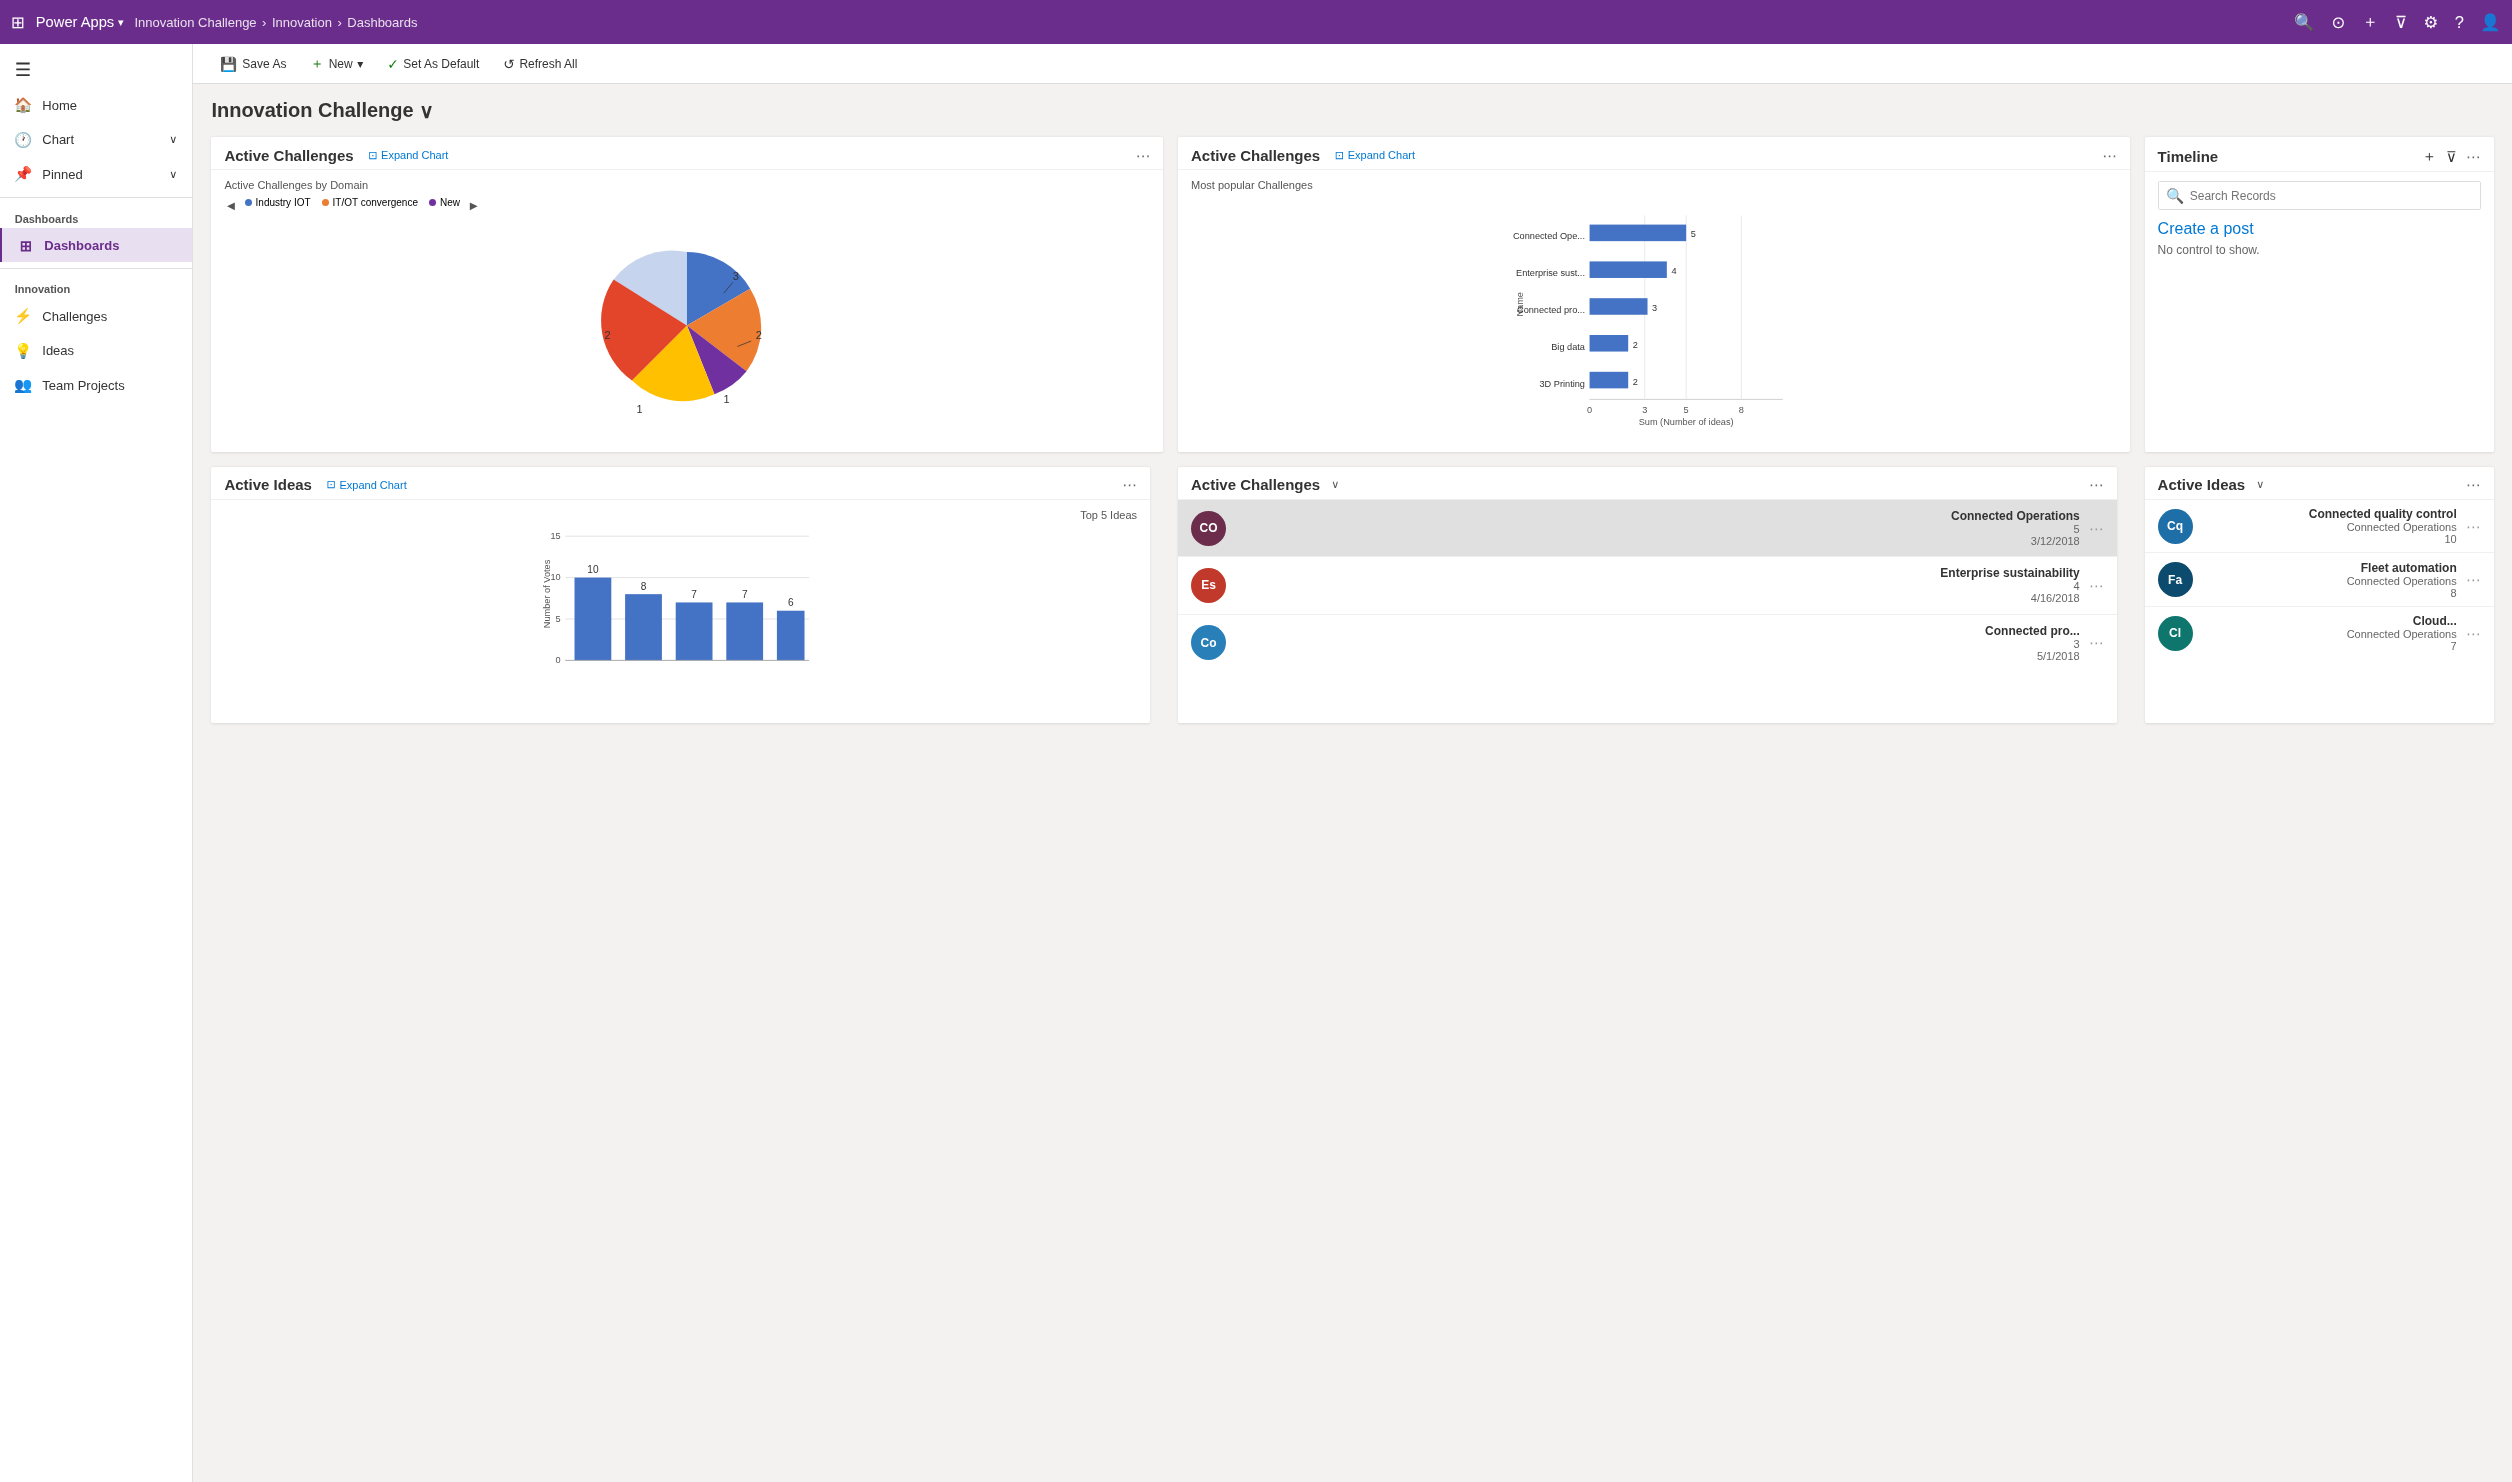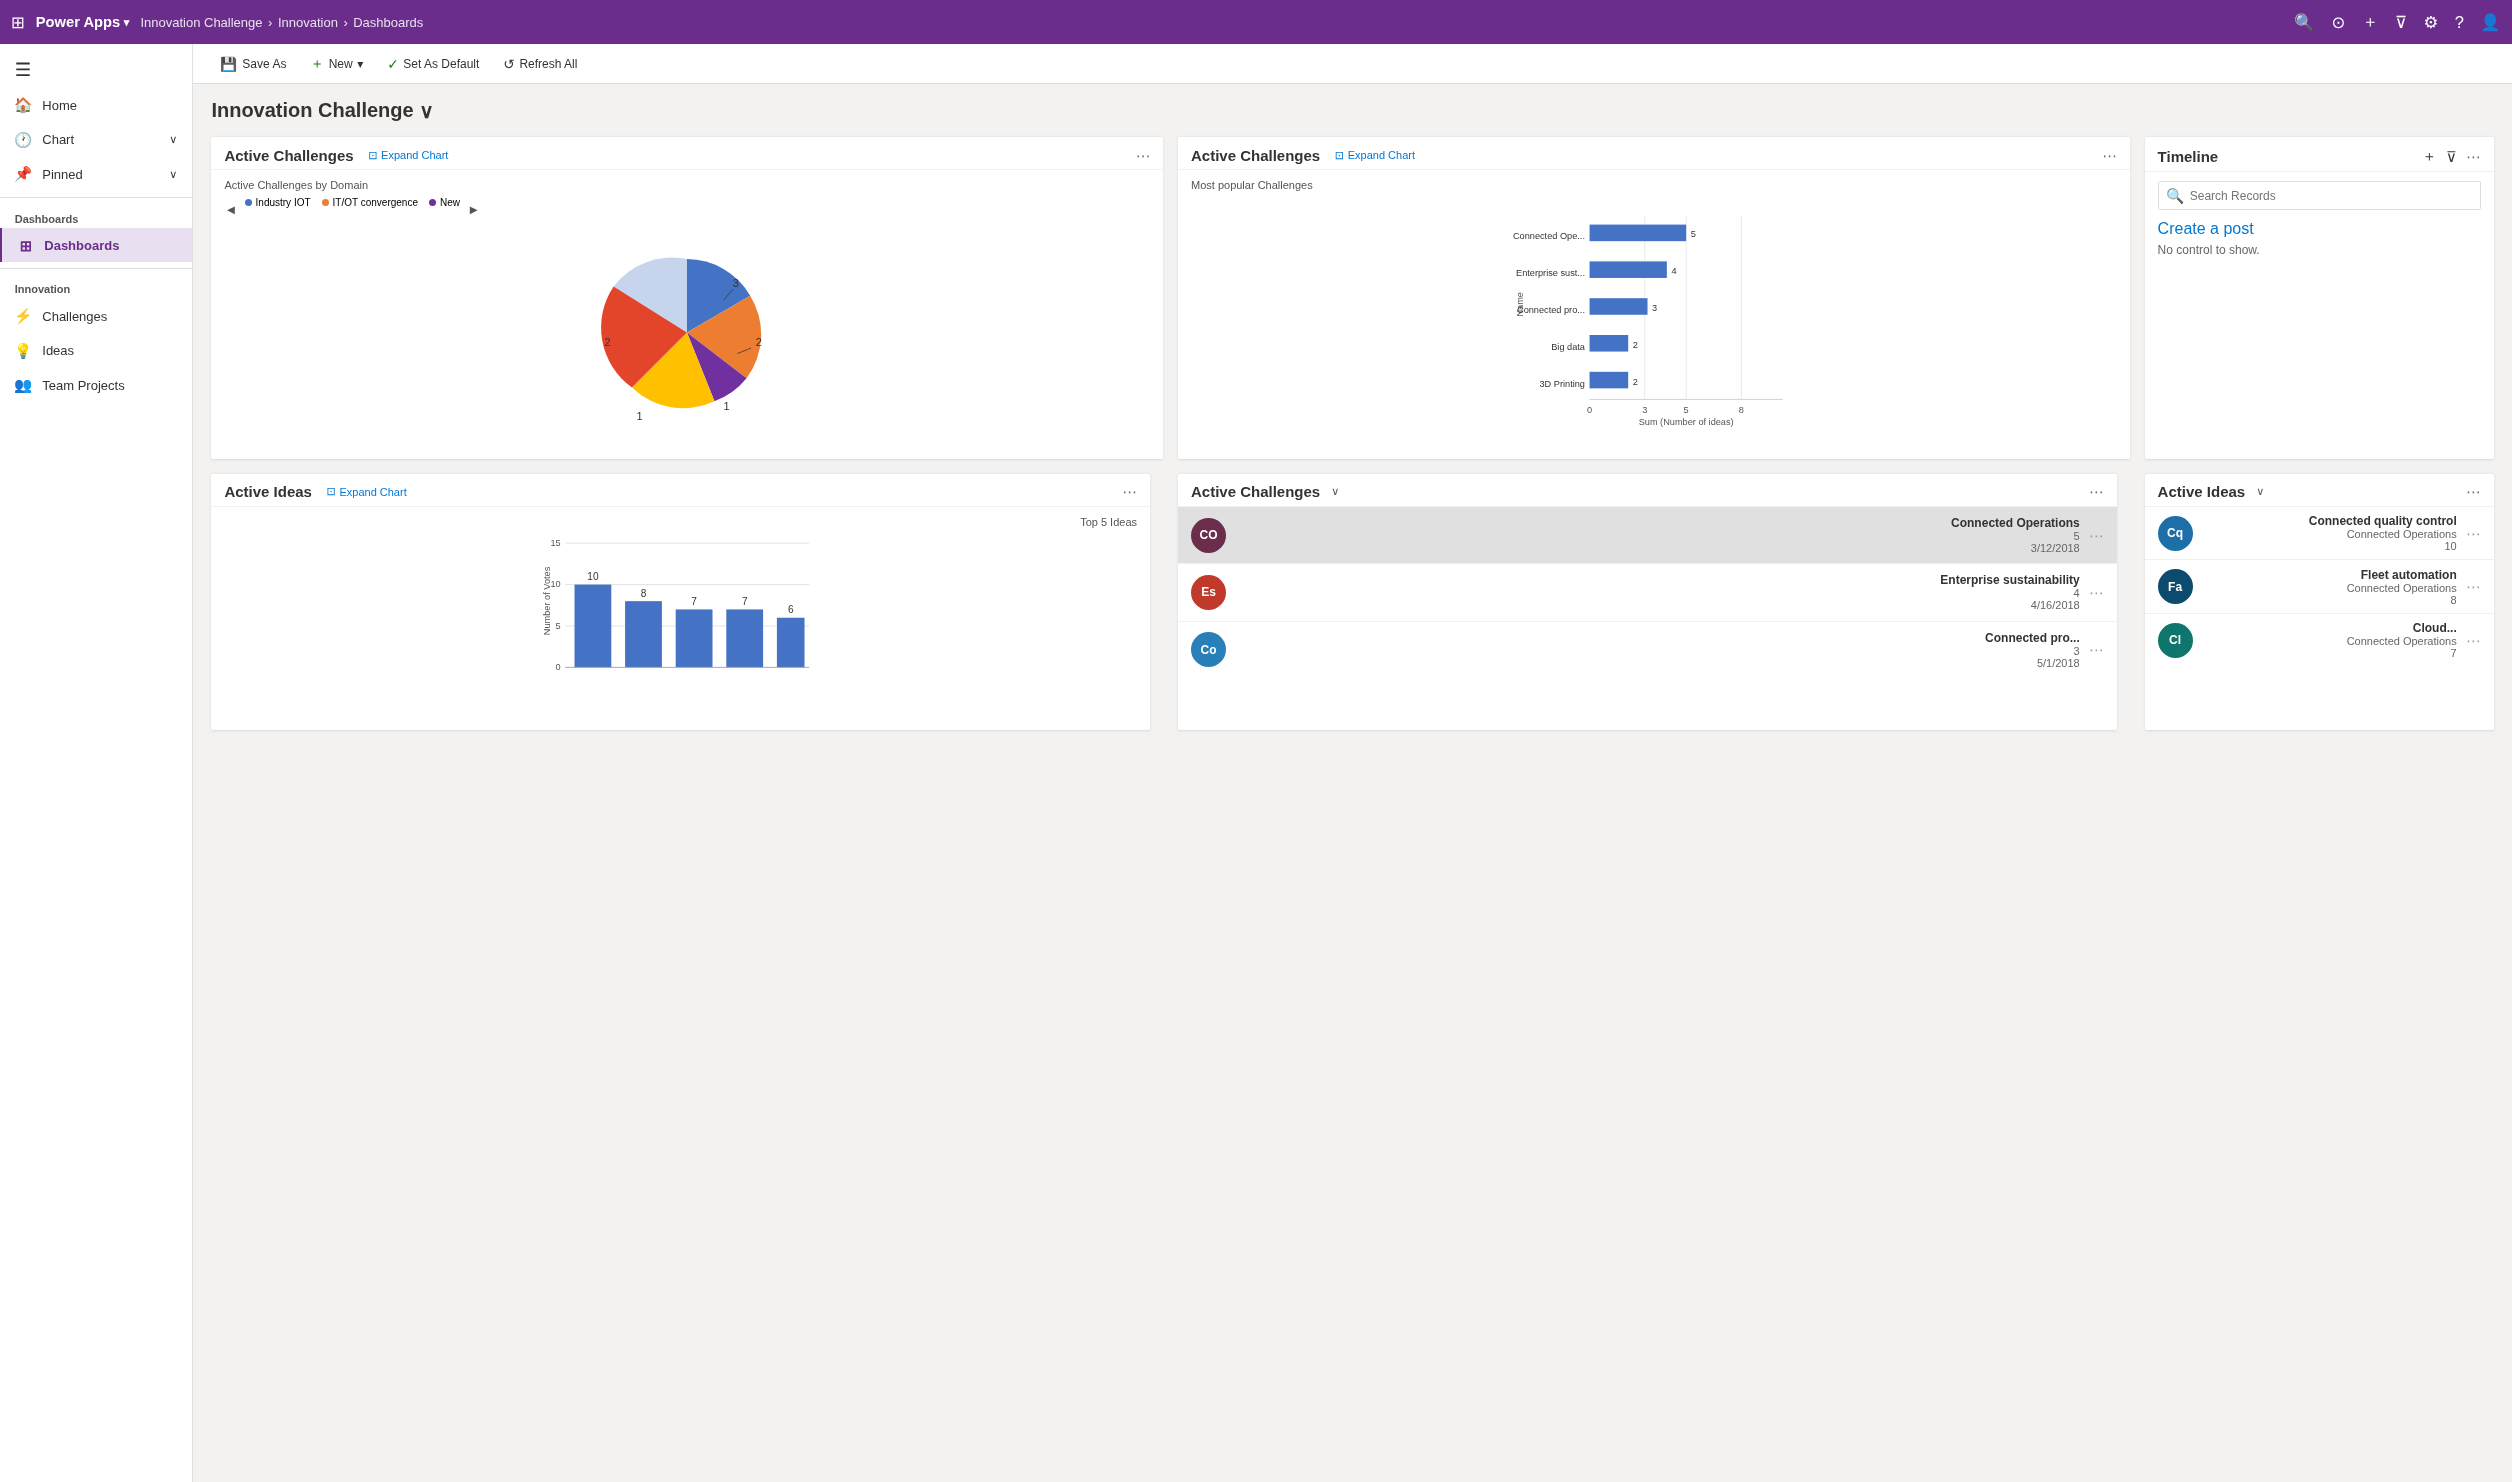--- a/index.html
+++ b/index.html
@@ -9,21 +9,21 @@
     .top-nav {
       background: #6b2d8b;
       color: white;
       height: 44px;
       display: flex;
       align-items: center;
       padding: 0 11px;
       gap: 11px;
     }
     .top-nav-waffle { font-size: 16.5px; cursor: pointer; }
-    .top-nav-brand { font-weight: 700; font-size: 14.7px; display: flex; align-items: center; gap: 3.7px; }
+    .top-nav-brand { font-weight: 400; font-size: 14.7px; display: flex; align-items: center; gap: 3.7px; }
     .top-nav-breadcrumb { font-size: 13px; display: flex; align-items: center; gap: 5.5px; color: rgba(255,255,255,0.85); }
     .top-nav-icons { margin-left: auto; display: flex; align-items: center; gap: 16.5px; }
     .top-nav-icons span { font-size: 16.5px; cursor: pointer; color: white; }
 
     
     .app-body { display: flex; height: calc(100vh - 44px); }
 
     
     .sidebar {
       width: 193px;
@@ -88,21 +88,21 @@
     }
     .card-title { font-size: 15px; font-weight: 700; color: #333; }
     .card-expand {
       display: flex; align-items: center; gap: 3.7px;
       font-size: 11px; color: #0078d4; cursor: pointer; margin-left: 7.3px;
     }
     .card-kebab { margin-left: auto; font-size: 14.7px; color: #666; cursor: pointer; }
     .card-body { padding: 9.2px 13px; }
 
     
-    .pie-legend { display: flex; align-items: center; gap: 11px; font-size: 10px; margin-bottom: 14px; flex-wrap: wrap; }
+    .pie-legend { display: flex; align-items: center; gap: 11px; font-size: 10px; margin-bottom: 7px; flex-wrap: wrap; }
     .pie-legend-item { display: flex; align-items: center; gap: 3.7px; }
     .pie-dot { width: 7.3px; height: 7.3px; border-radius: 50%; }
     .pie-subtitle { font-size: 11px; color: #555; margin-bottom: 5.5px; }
     .pie-nav { font-size: 13px; color: #555; cursor: pointer; }
 
     svg text { font-family: 'Segoe UI', Arial, sans-serif; }
 
     
     .timeline-search {
       display: flex; align-items: center; gap: 5.5px;

